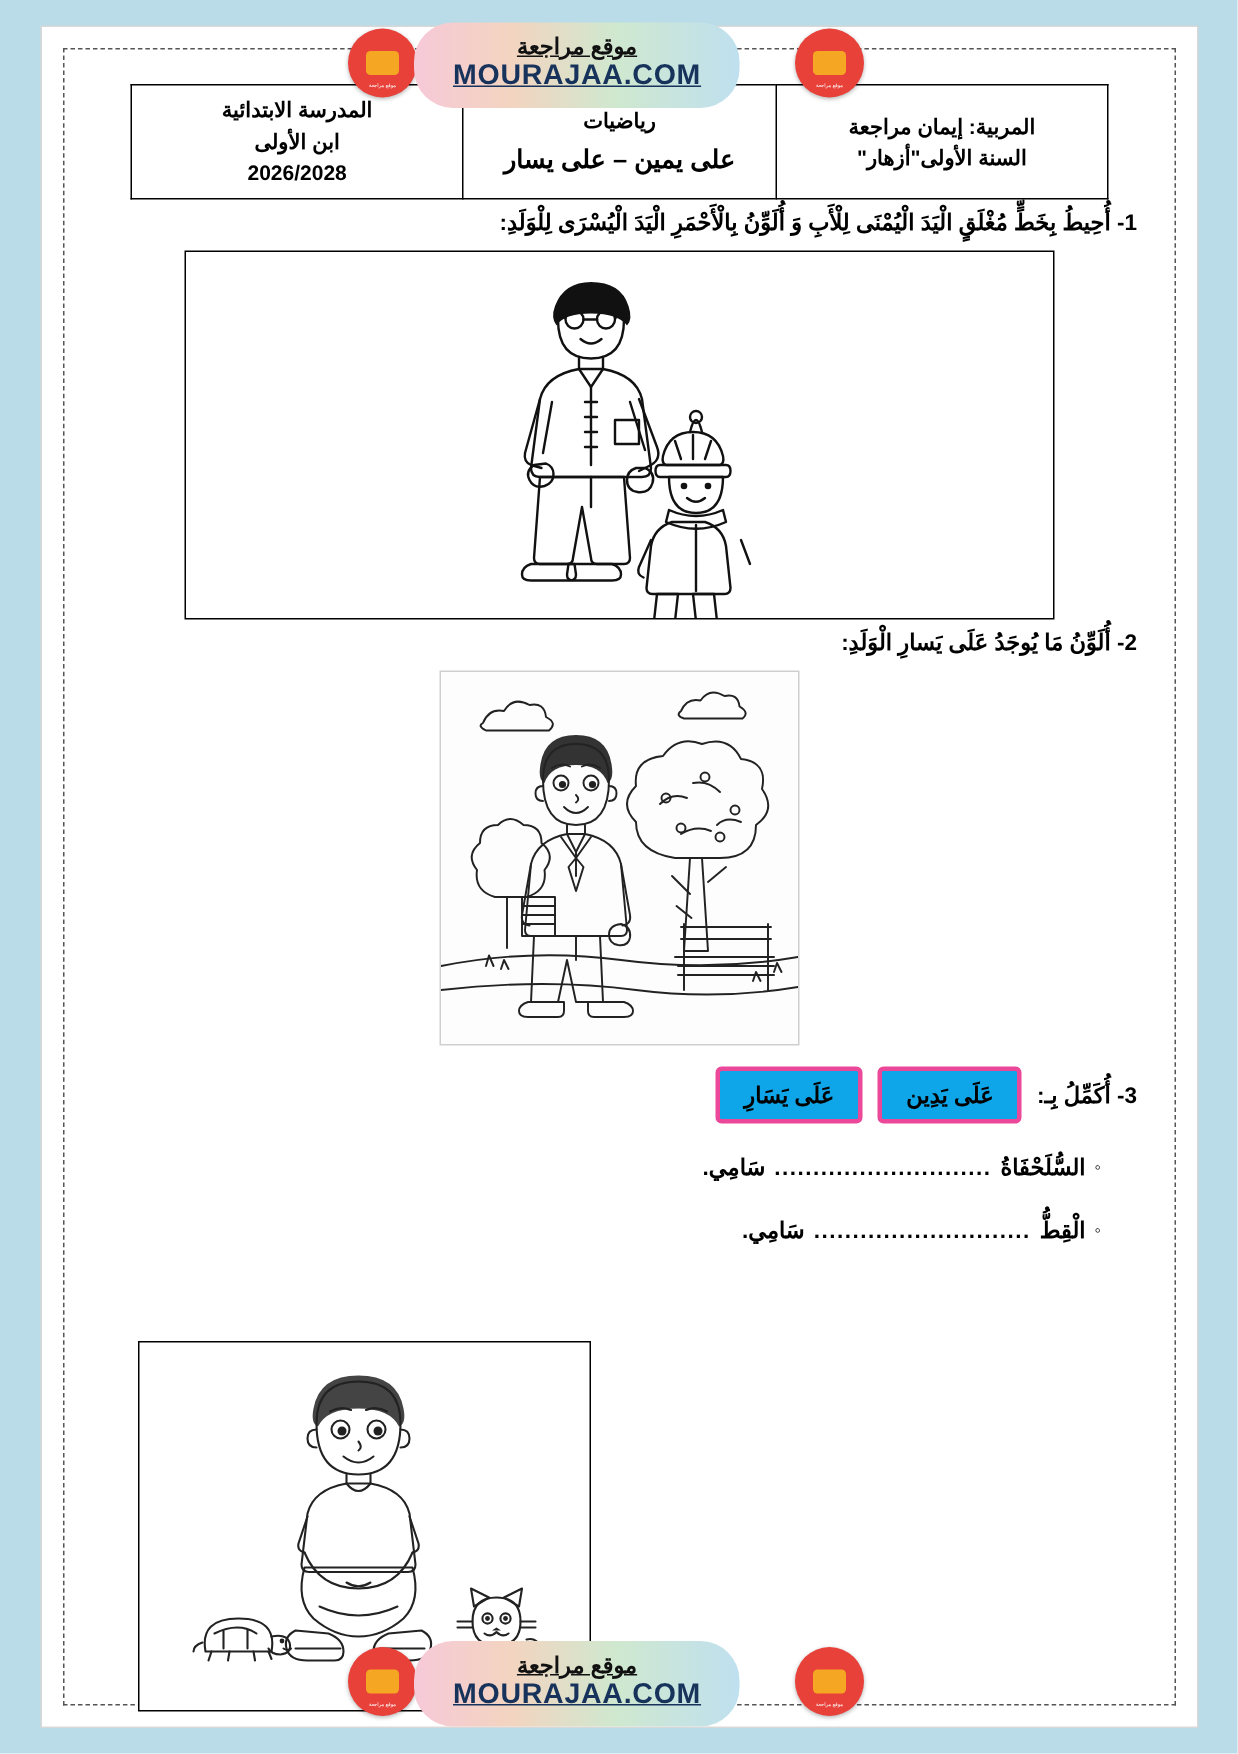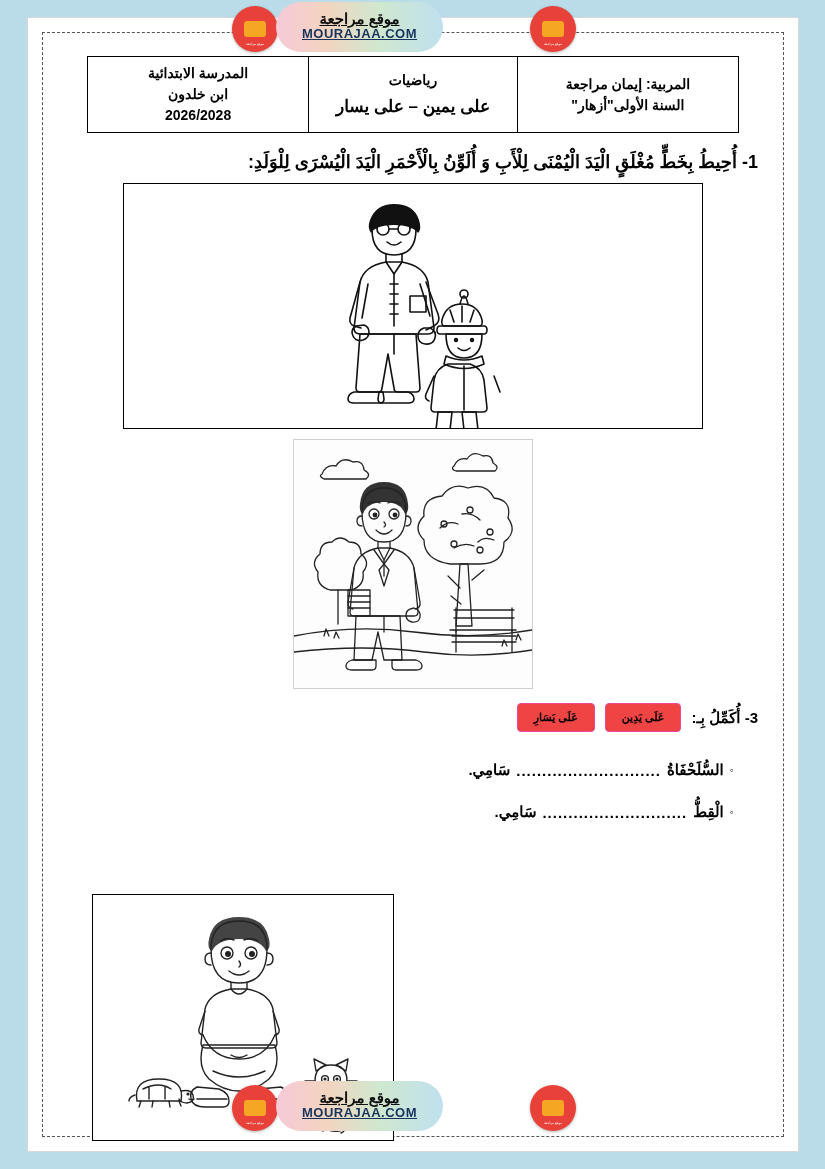--- a/index.html
+++ b/index.html
@@ -26,34 +26,35 @@
   .content{
     position:absolute;
     left:34px;top:30px;right:34px;bottom:30px;
   }
 
   
   .wm{
     position:absolute;
     display:flex;align-items:center;
     z-index:40;
+    margin-top:13px;
   }
   .wm-pill{
     background:linear-gradient(90deg,#f6c9d8 0%, #f3d4c0 30%, #cfe8cf 62%, #bfe0ef 100%);
     border-radius:26px;
     padding:8px 26px 10px 26px;
     text-align:center;
     line-height:1.15;
   }
   .wm-top{
     font-size:15px;color:#111;font-weight:bold;
     text-decoration:underline;
   }
   .wm-bot{
-    font-size:13px;color:#17335c;font-weight:bold;letter-spacing:.5px;
+    font-size:19px;color:#17335c;font-weight:bold;letter-spacing:.5px;
     text-decoration:underline;
   }
   .wm-logo{
     width:46px;height:46px;border-radius:50%;
     background:#e8413a;
     display:flex;align-items:center;justify-content:center;
     box-shadow:0 1px 3px rgba(0,0,0,.3);
     position:relative;
   }
   .wm-logo .inner{
@@ -85,23 +86,23 @@
     height:62px;
   }
   .h-school{width:34%;margin-top:20px;}
   .h-subject{width:32%;}
   .h-teacher{width:34%;}
   .subject-main{font-size:14px;}
   .subject-sub{font-size:17px;font-weight:bold;margin-top:3px;}
 
   
   .ex-title{
-    font-size:18px;font-weight:bold;color:#000;
+    font-size:15px;font-weight:bold;color:#000;
     text-align:right;
-    margin:18px 6px 10px 6px;
+    margin:6px 6px 10px 6px;
     direction:rtl;
   }
 
   .box1{
     width:578px;height:244px;
     border:1px solid #000;
     margin:0 auto;
     position:relative;
     background:#fff;
   }
@@ -119,22 +120,22 @@
     background:#fff;
   }
 
   .ex3-wrap{position:relative;height:260px;margin-top:14px;}
   .ex3-head{
     position:absolute;right:6px;top:0;
     display:flex;align-items:center;gap:10px;direction:rtl;
   }
   .ex3-label{font-size:15px;font-weight:bold;}
   .chip{
-    border:1px solid #ec4899;border-radius:4px;
-    padding:7px 16px;font-size:11px;font-weight:bold;background:#ef4444;
+    border:3px solid #ec4899;border-radius:4px;
+    padding:7px 16px;font-size:15px;font-weight:bold;background:#0ea5e9;
   }
   .blank-line{
     position:absolute;right:30px;
     font-size:15px;font-weight:bold;direction:rtl;
     display:flex;align-items:center;gap:6px;
   }
   .bullet{font-size:12px;}
   .dots{letter-spacing:1px;}
 
   
@@ -154,21 +155,21 @@
         <td class="h-teacher">
           <div>المربية: إيمان مراجعة</div>
           <div>السنة الأولى"أزهار"</div>
         </td>
         <td class="h-subject">
           <div class="subject-main">رياضيات</div>
           <div class="subject-sub">على يمين – على يسار</div>
         </td>
         <td class="h-school">
           <div>المدرسة الابتدائية</div>
-          <div>ابن خلدون</div>
+          <div>ابن الأولى</div>
           <div>2026/2028</div>
         </td>
       </tr>
     </tbody>
       </table>
 
     <div class="ex-title">
       <span>1-</span>
       <span>أُحِيطُ بِخَطٍّ مُغْلَقٍ الْيَدَ الْيُمْنَى لِلْأَبِ وَ أُلَوِّنُ بِالْأَحْمَرِ الْيَدَ الْيُسْرَى لِلْوَلَدِ:</span>
     </div>
@@ -236,20 +237,24 @@
 
           <path d="M310 192 l-8 18 q-2 5 3 7"></path>
           <path d="M370 192 l6 16"></path>
 
           <path d="M314 228 l-2 18 h14 l2 -18 z"></path>
           <path d="M352 228 l2 18 h-14 l-2 -18 z"></path>
         </g>
       </svg>
     </div>
 
+    <div class="ex-title">
+      <span>2-</span>
+      <span>أُلَوِّنُ مَا يُوجَدُ عَلَى يَسارِ الْوَلَدِ:</span>
+    </div>
 
     <div class="img2-frame">
       <svg viewBox="0 0 238 248" width="238" height="248">
         <rect x="0" y="0" width="238" height="248" fill="#fdfdfd"></rect>
         <g fill="none" stroke="#222" stroke-width="1.3" stroke-linecap="round" stroke-linejoin="round">
 
           <path d="M0 196 q60 -12 120 -4 q60 8 118 -2"></path>
           <path d="M0 212 q70 -8 130 0 q54 7 108 -2"></path>
 
           <path d="M28 34 q4 -10 14 -8 q6 -10 17 -4 q10 -2 11 8 q8 4 2 9 h-42 q-6 -3 -2 -5 z"></path>

